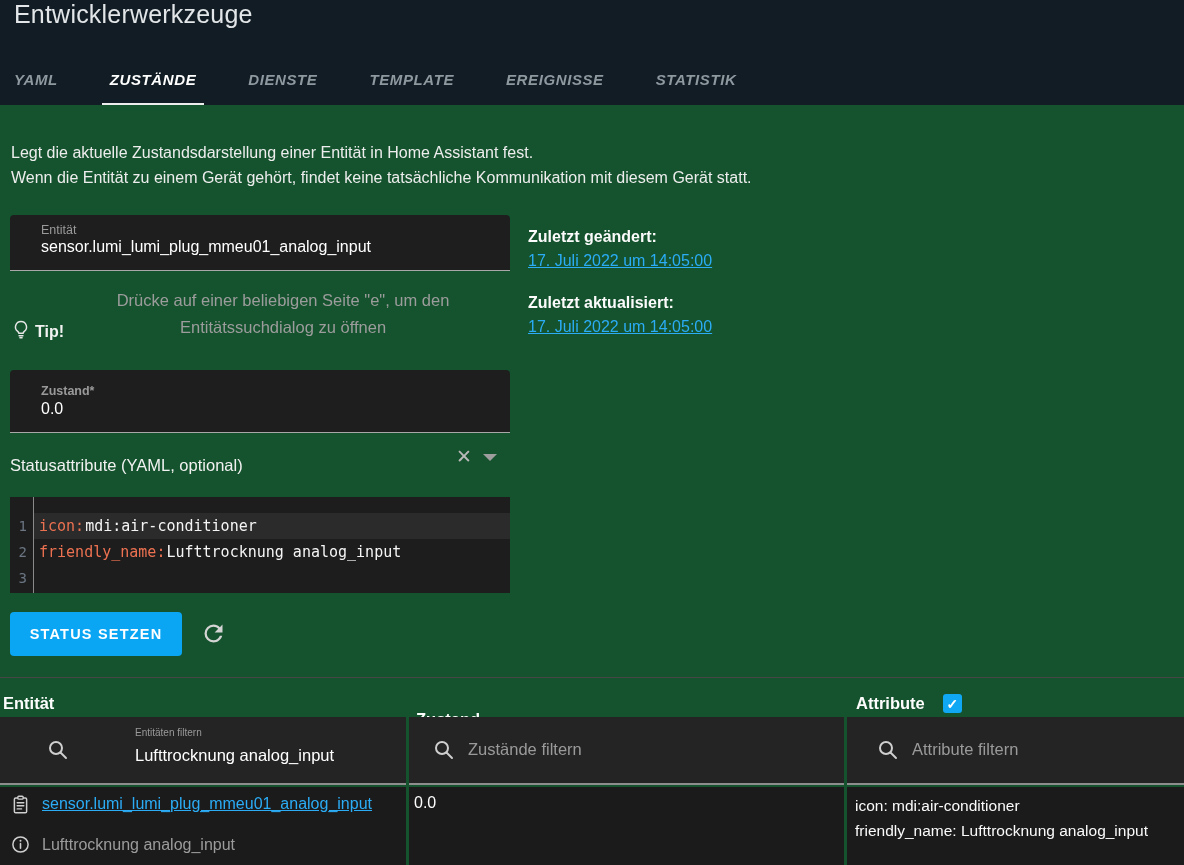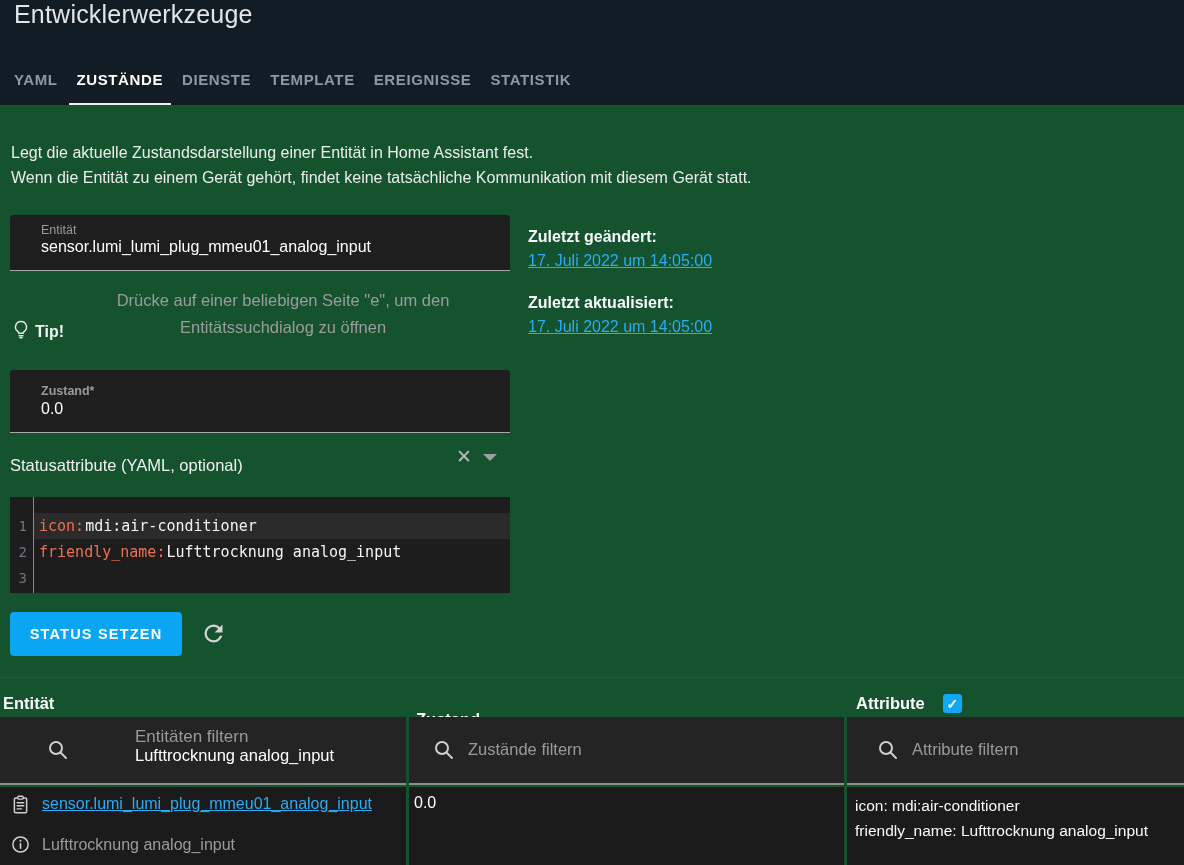--- a/index.html
+++ b/index.html
@@ -5,21 +5,21 @@
   html,body{margin:0;padding:0;background:#111111;}
   *{box-sizing:border-box;}
   .page{position:relative;width:1184px;height:865px;overflow:hidden;
         background:#14532d;color:#ffffff;
         font-family:"Liberation Sans",sans-serif;}
 
   
   .appbar{position:absolute;left:0;top:0;width:100%;height:105px;background:#111c24;}
   .app-title{position:absolute;left:14px;top:0;margin:0;font-size:25px;font-weight:400;
              color:#e3e6e8;letter-spacing:.2px;}
-  .tabs{position:absolute;left:6px;bottom:0;display:flex;gap:3px;}
+  .tabs{position:absolute;left:6px;bottom:0;display:flex;gap:36px;font-style:italic;}
   .tab{padding:12px 8px 15px;font-size:15px;font-weight:700;letter-spacing:.6px;
        color:#8d989f;cursor:pointer;border-bottom:2px solid transparent;}
   .tab.active{color:#ffffff;border-bottom-color:#ededed;}
 
   
   .intro{position:absolute;left:11px;top:140px;font-size:16px;line-height:25px;color:#ededed;}
 
   
   .field{position:absolute;left:10px;width:500px;background:#1e1e1e;
          border-bottom:1px solid #a8a8a8;border-radius:4px 4px 0 0;}
@@ -85,21 +85,21 @@
   .checkbox{width:19px;height:19px;margin-left:18px;border-radius:3px;background:#10a7f4;
             display:flex;align-items:center;justify-content:center;cursor:pointer;
             color:#ffffff;font-size:14px;font-weight:700;line-height:1;}
 
   .tbl-filter{top:717px;height:68px;}
   .filter-cell{position:relative;background:#242424;border-bottom:2px solid #8e8e8e;}
   .search-icon{position:absolute;top:21px;width:24px;height:24px;color:#cfcfcf;}
   .fc1 .search-icon{left:46px;}
   .fc2 .search-icon{left:23px;}
   .fc3 .search-icon{left:29px;}
-  .filter-label{position:absolute;left:135px;top:10px;font-size:17px;color:#9a9a9a;}
+  .filter-label{position:absolute;left:135px;top:10px;font-size:10px;color:#9a9a9a;}
   .filter-input{position:absolute;background:transparent;border:none;outline:none;padding:0;
                 color:#ffffff;font-size:16.5px;font-family:"Liberation Sans",sans-serif;}
   .filter-input::placeholder{color:#9a9a9a;opacity:1;}
   .fc1 .filter-input{left:135px;top:29px;width:255px;}
   .fc2 .filter-input{left:59px;top:23px;width:350px;}
   .fc3 .filter-input{left:65px;top:23px;width:260px;}
 
   .tbl-row{top:787px;height:78px;}
   .row-cell{position:relative;background:#1b1b1b;}
   .cell-icon{position:absolute;left:10px;width:21px;height:21px;background:transparent;

